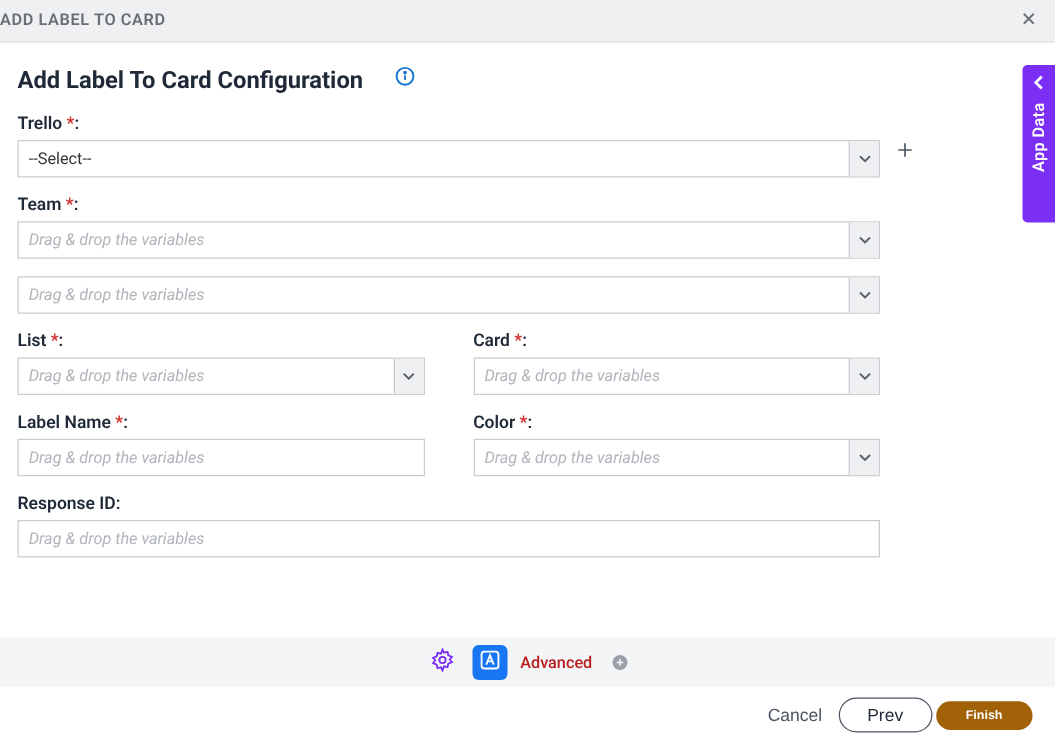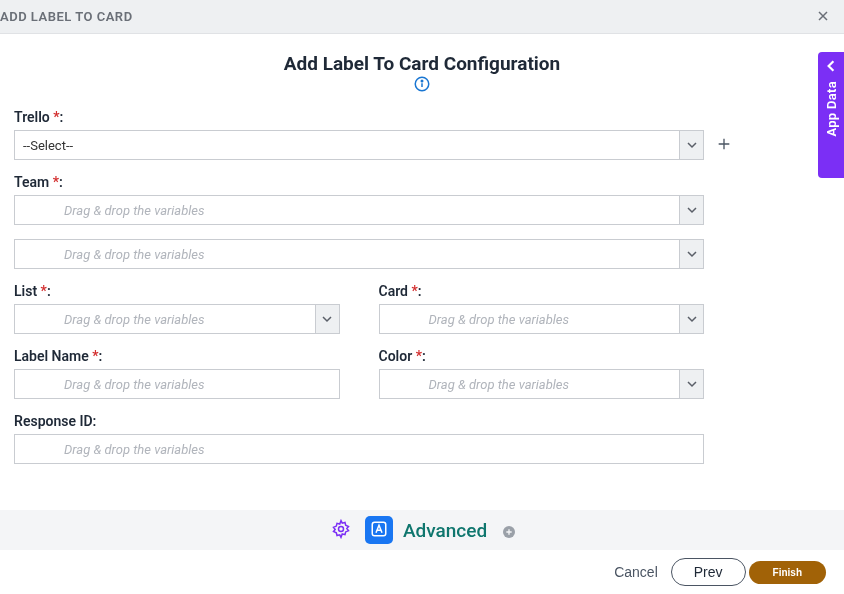--- a/index.html
+++ b/index.html
@@ -39,24 +39,22 @@
   justify-content: center;
   cursor: pointer;
   color: #6a6f77;
 }
 .close-btn svg { width: 16px; height: 16px; }
 .content {
   padding: 18px 14px 0 14px;
 }
 .page-title {
   display: flex;
-  align-items: center;
-  gap: 0;
+  gap: 24px;
   margin-bottom: 16px;
-  flex-direction: column;
 }
 .page-title h2 {
   font-size: 19px;
   font-weight: 700;
   color: #1f2937;
 }
 .info-icon {
   width: 18px; height: 18px;
   color: #1976d2;
   display: inline-flex;
@@ -71,21 +69,20 @@
   color: #1f2937;
   margin-bottom: 5px;
   display: block;
 }
 .req { color: #d32f2f; }
 .colon { font-weight: 600; }
 .row { display: flex; gap: 39px; }
 .col { flex: 1; min-width: 0; }
 .input-wrap {
   display: flex;
-  align-items: center;
   gap: 10px;
 }
 .dropdown, .text-input {
   width: 100%;
   height: 30px;
   border: 1px solid #c9ccd1;
   background: #fff;
   font-size: 13px;
   color: #333;
   position: relative;
@@ -97,21 +94,20 @@
   flex: 1;
   padding: 0 8px;
   text-align: left;
   white-space: nowrap;
   overflow: hidden;
   text-overflow: ellipsis;
 }
 .dropdown-text.placeholder, .input-text.placeholder {
   color: #b0b4bb;
   font-style: italic;
-  margin-left: 41px;
 }
 .dropdown-text.value {
   color: #333;
   font-style: normal;
 }
 .dropdown-arrow {
   width: 24px;
   height: 28px;
   background: #eef0f2;
   border-left: 1px solid #c9ccd1;
@@ -174,22 +170,22 @@
 }
 .gear-icon { color: #7b2ff5; }
 .gear-icon svg { width: 20px; height: 20px; }
 .mode-btn {
   background: #1976f2;
   border-radius: 5px;
   color: #fff;
 }
 .mode-btn svg { width: 18px; height: 18px; }
 .advanced-label {
-  font-size: 19px;
-  color: #0f766e;
+  font-size: 13px;
+  color: #b91c1c;
   font-weight: 500;
   display: flex;
   align-items: center;
   gap: 14px;
   cursor: pointer;
 }
 .plus-circle {
   width: 16px; height: 16px;
   color: #9aa0a8;
 }

